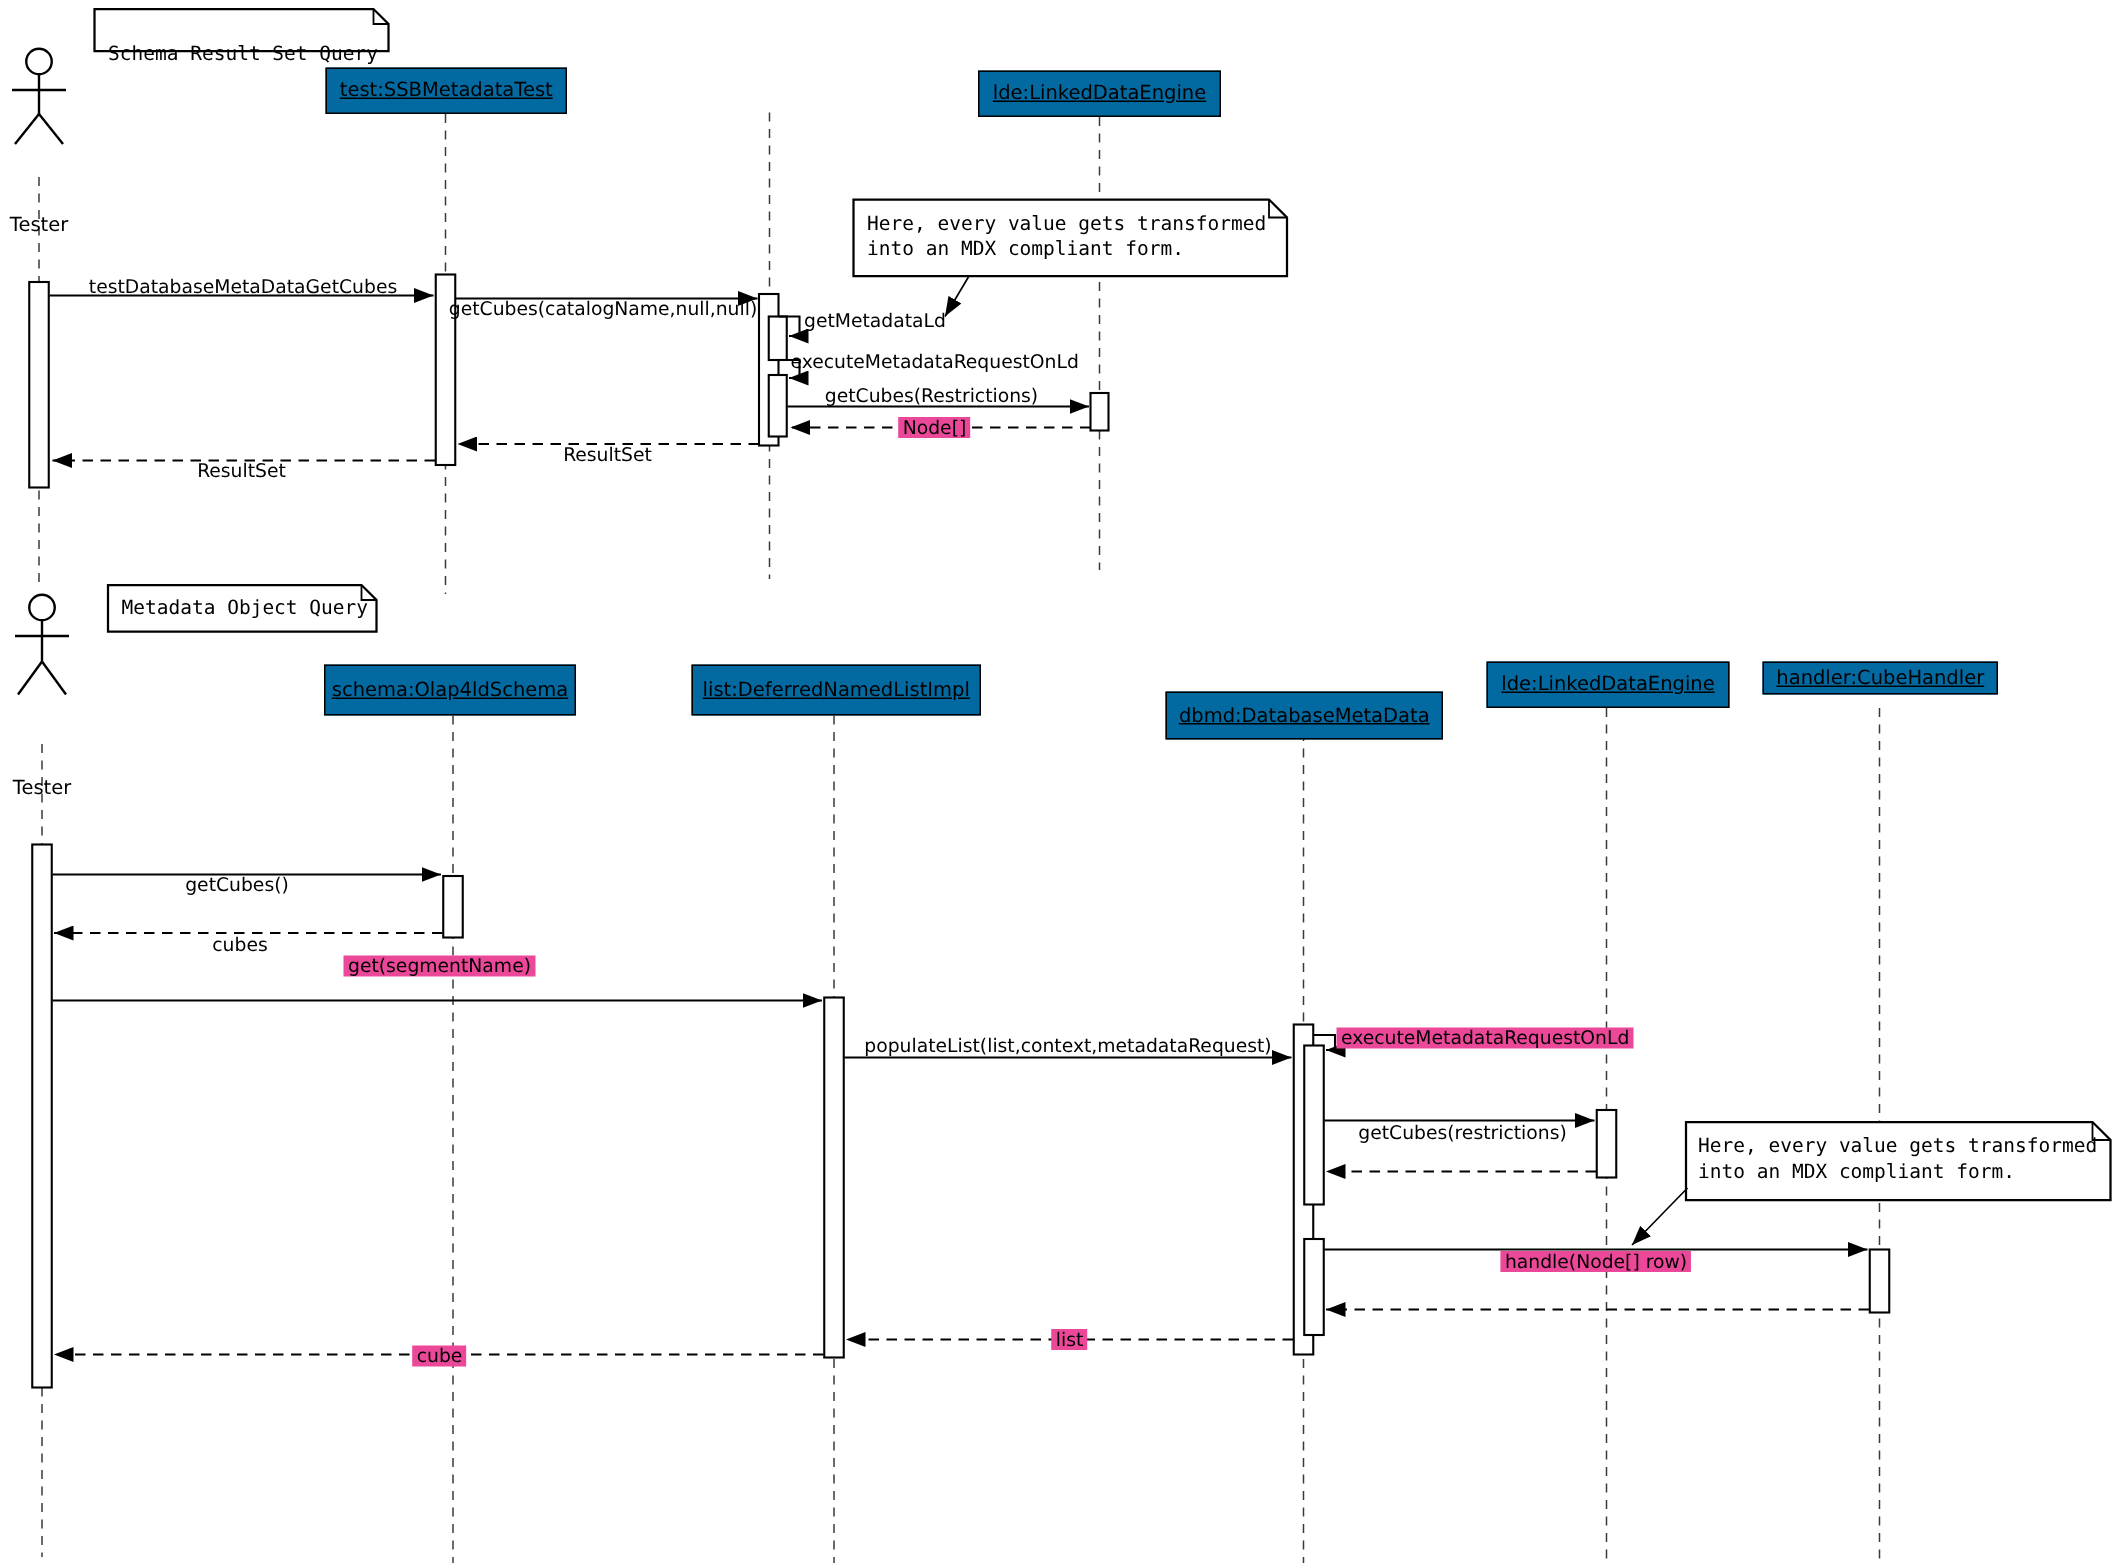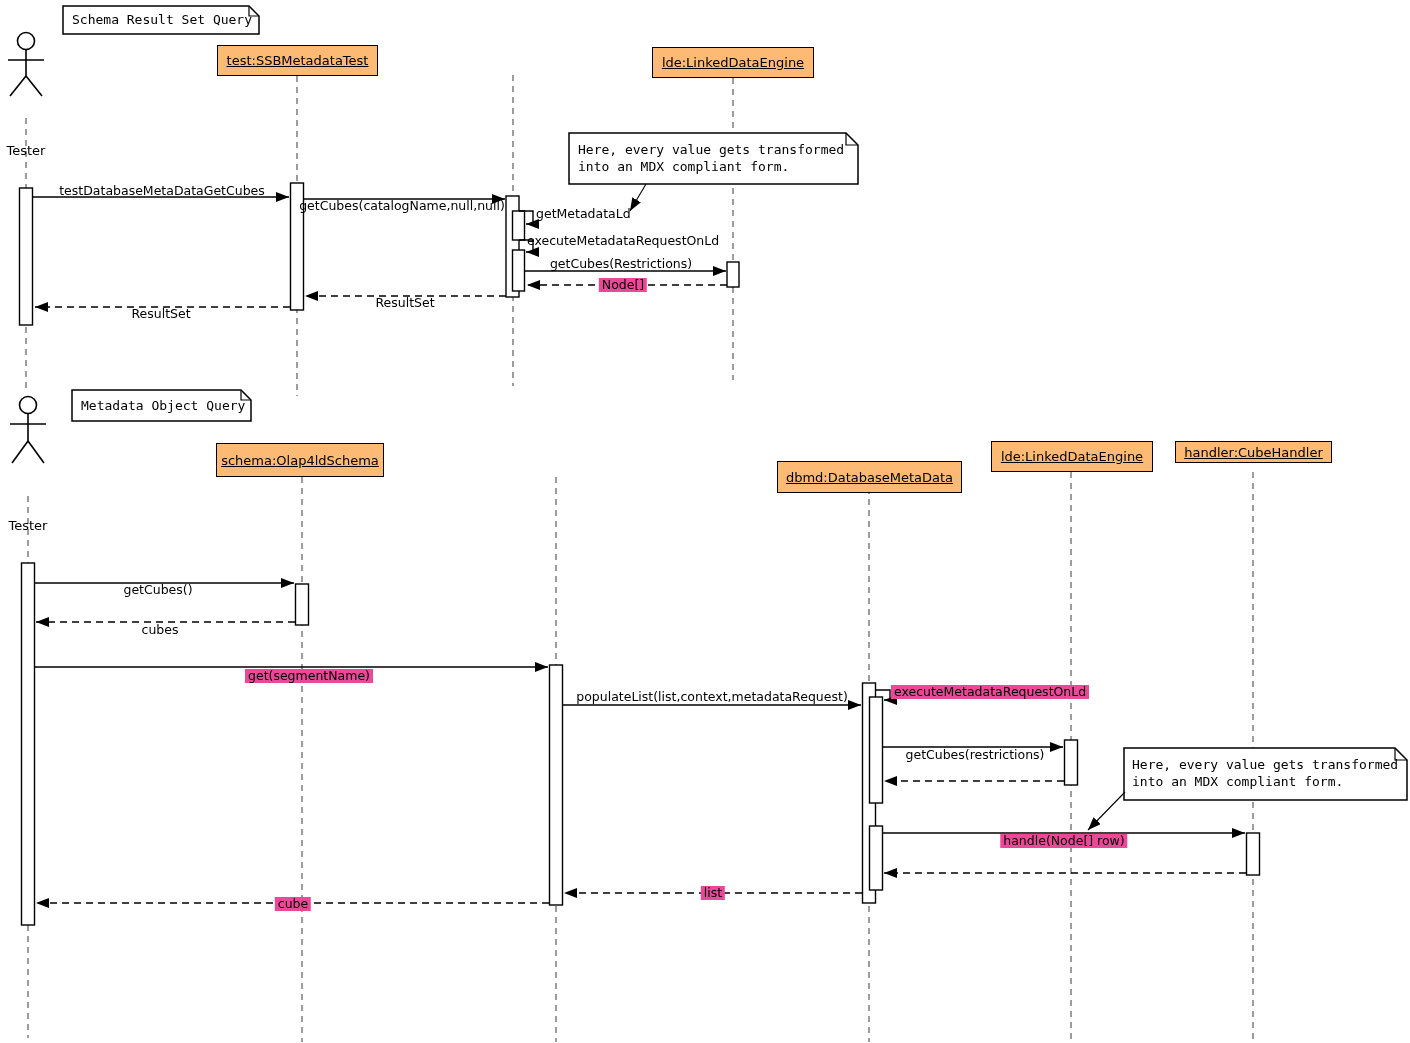--- a/index.html
+++ b/index.html
@@ -19,21 +19,21 @@
   .solid{ stroke: #000; stroke-width: 1.4; fill: none; }
   .dash { stroke: #000; stroke-width: 1.4; stroke-dasharray: 7 5; fill: none; }
   .thin { stroke: #000; stroke-width: 1.1; fill: none; }
   .act  { fill: #fff; stroke: #000; stroke-width: 1.4; }
   .shape{ fill: #fff; stroke: #000; stroke-width: 1.5; }
   .fold { fill: none; stroke: #000; stroke-width: 1.2; }
   .fig  { stroke: #000; stroke-width: 1.6; fill: none; }
 
   .headbox {
     position: absolute;
-    background: #fdba74;
+    background: #0369a1;
     border: 1.6px solid #000;
     display: flex;
     align-items: center;
     justify-content: center;
     font-size: 13px;
   }
   .headbox span { text-decoration: underline; white-space: nowrap; }
 
   .mlabel {
     position: absolute;
@@ -153,35 +153,38 @@
     <line class="solid" x1="563" y1="705" x2="861" y2="705" marker-end="url(#ah)"></line>
     <polyline class="solid" points="876,690 890,690 890,700 884,700" marker-end="url(#ah)"></polyline>
     <line class="solid" x1="883" y1="747" x2="1063" y2="747" marker-end="url(#ah)"></line>
     <line class="dash" x1="1064" y1="781" x2="884" y2="781" marker-end="url(#ah)"></line>
     <line class="solid" x1="883" y1="833" x2="1245" y2="833" marker-end="url(#ah)"></line>
     <line class="dash" x1="1246" y1="873" x2="884" y2="873" marker-end="url(#ah)"></line>
     <line class="dash" x1="862" y1="893" x2="564" y2="893" marker-end="url(#ah)"></line>
     <line class="dash" x1="549" y1="903" x2="36" y2="903" marker-end="url(#ah)"></line>
   </svg>
 
-  <div class="titletext" style="left:63px; top:5px; width:192px; height:29px;">Schema Result Set Query</div>
+  <div class="titletext" style="left:63px; top:22px; width:192px; height:29px;">Schema Result Set Query</div>
   <div class="titletext" style="left:72px; top:390px; width:179px; height:31px;">Metadata Object Query</div>
 
   <div class="actor-label" style="left:26px; top:103px;">Tester</div>
   <div class="actor-label" style="left:28px; top:478px;">Tester</div>
 
   <div class="headbox" style="left:217px; top:45px; width:161px; height:31px;">
     <span>test:SSBMetadataTest</span>
   </div>
   <div class="headbox" style="left:652px; top:47px; width:162px; height:31px;">
     <span>lde:LinkedDataEngine</span>
   </div>
 
   <div class="headbox" style="left:216px; top:443px; width:168px; height:34px;">
     <span>schema:Olap4ldSchema</span>
+  </div>
+  <div class="headbox" style="left:461px; top:443px; width:193px; height:34px;">
+    <span>list:DeferredNamedListImpl</span>
   </div>
   <div class="headbox" style="left:777px; top:445px; width:185px; height:32px;margin-top:16px;">
     <span>dbmd:DatabaseMetaData</span>
   </div>
   <div class="headbox" style="left:991px; top:441px; width:162px; height:31px;">
     <span>lde:LinkedDataEngine</span>
   </div>
   <div class="headbox" style="left:1175px; top:441px; width:157px; height:22px;">
     <span>handler:CubeHandler</span>
   </div>
@@ -199,21 +202,21 @@
   <div class="mlabel" style="left:402px; top:206px;">getCubes(catalogName,null,null)</div>
   <div class="mlabel leftal" style="left:536px; top:214px;">getMetadataLd</div>
   <div class="mlabel leftal" style="left:527px; top:241px;">executeMetadataRequestOnLd</div>
   <div class="mlabel" style="left:621px; top:264px;">getCubes(Restrictions)</div>
   <div class="mlabel bg" style="left:623px; top:285px;">Node[]</div>
   <div class="mlabel" style="left:405px; top:303px;">ResultSet</div>
   <div class="mlabel" style="left:161px; top:314px;">ResultSet</div>
 
   <div class="mlabel" style="left:158px; top:590px;">getCubes()</div>
   <div class="mlabel" style="left:160px; top:630px;">cubes</div>
-  <div class="mlabel bg" style="left:293px; top:676px;margin-left:16px;">get(segmentName)</div>
+  <div class="mlabel bg" style="left:293px; top:644px;">get(segmentName)</div>
   <div class="mlabel" style="left:712px; top:697px;">populateList(list,context,metadataRequest)</div>
   <div class="mlabel leftal bg" style="left:891px; top:692px;">executeMetadataRequestOnLd</div>
   <div class="mlabel" style="left:975px; top:755px;">getCubes(restrictions)</div>
   <div class="mlabel bg" style="left:1064px; top:841px;">handle(Node[] row)</div>
   <div class="mlabel bg" style="left:713px; top:893px;">list</div>
   <div class="mlabel bg" style="left:293px; top:904px;">cube</div>
 
 </div>
 
 </body></html>

